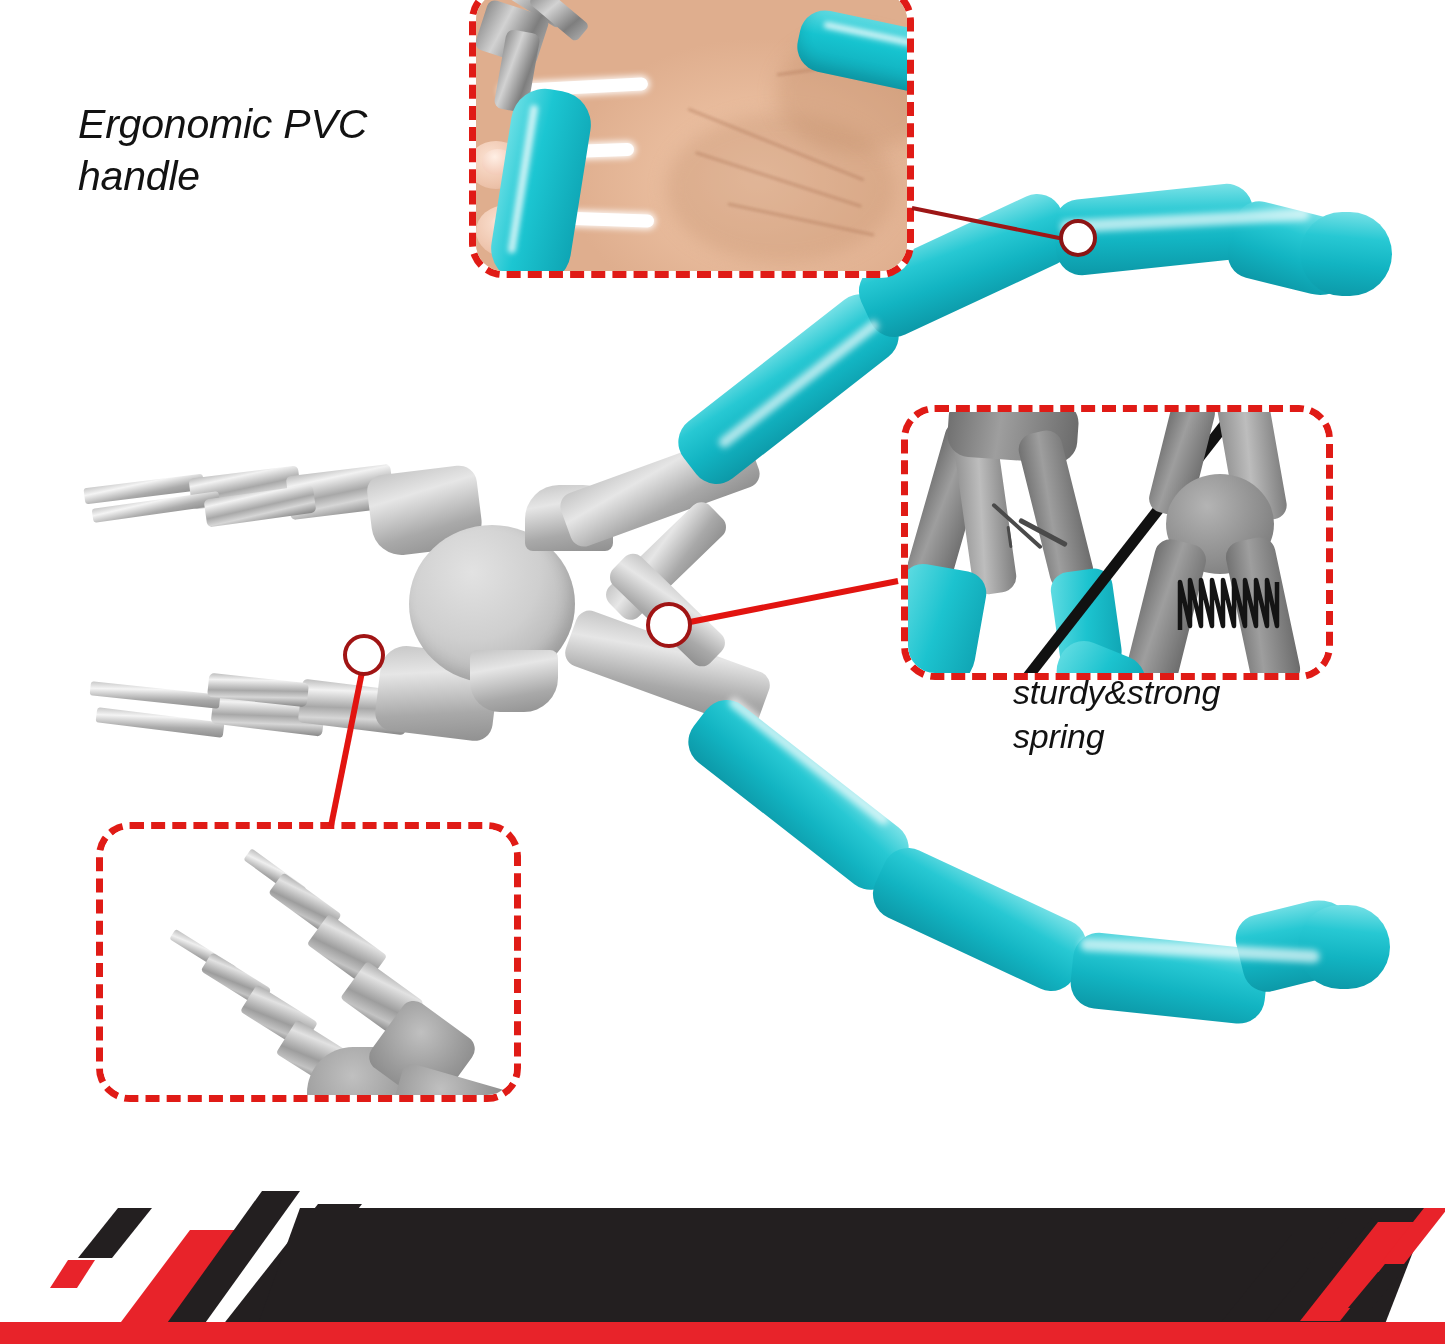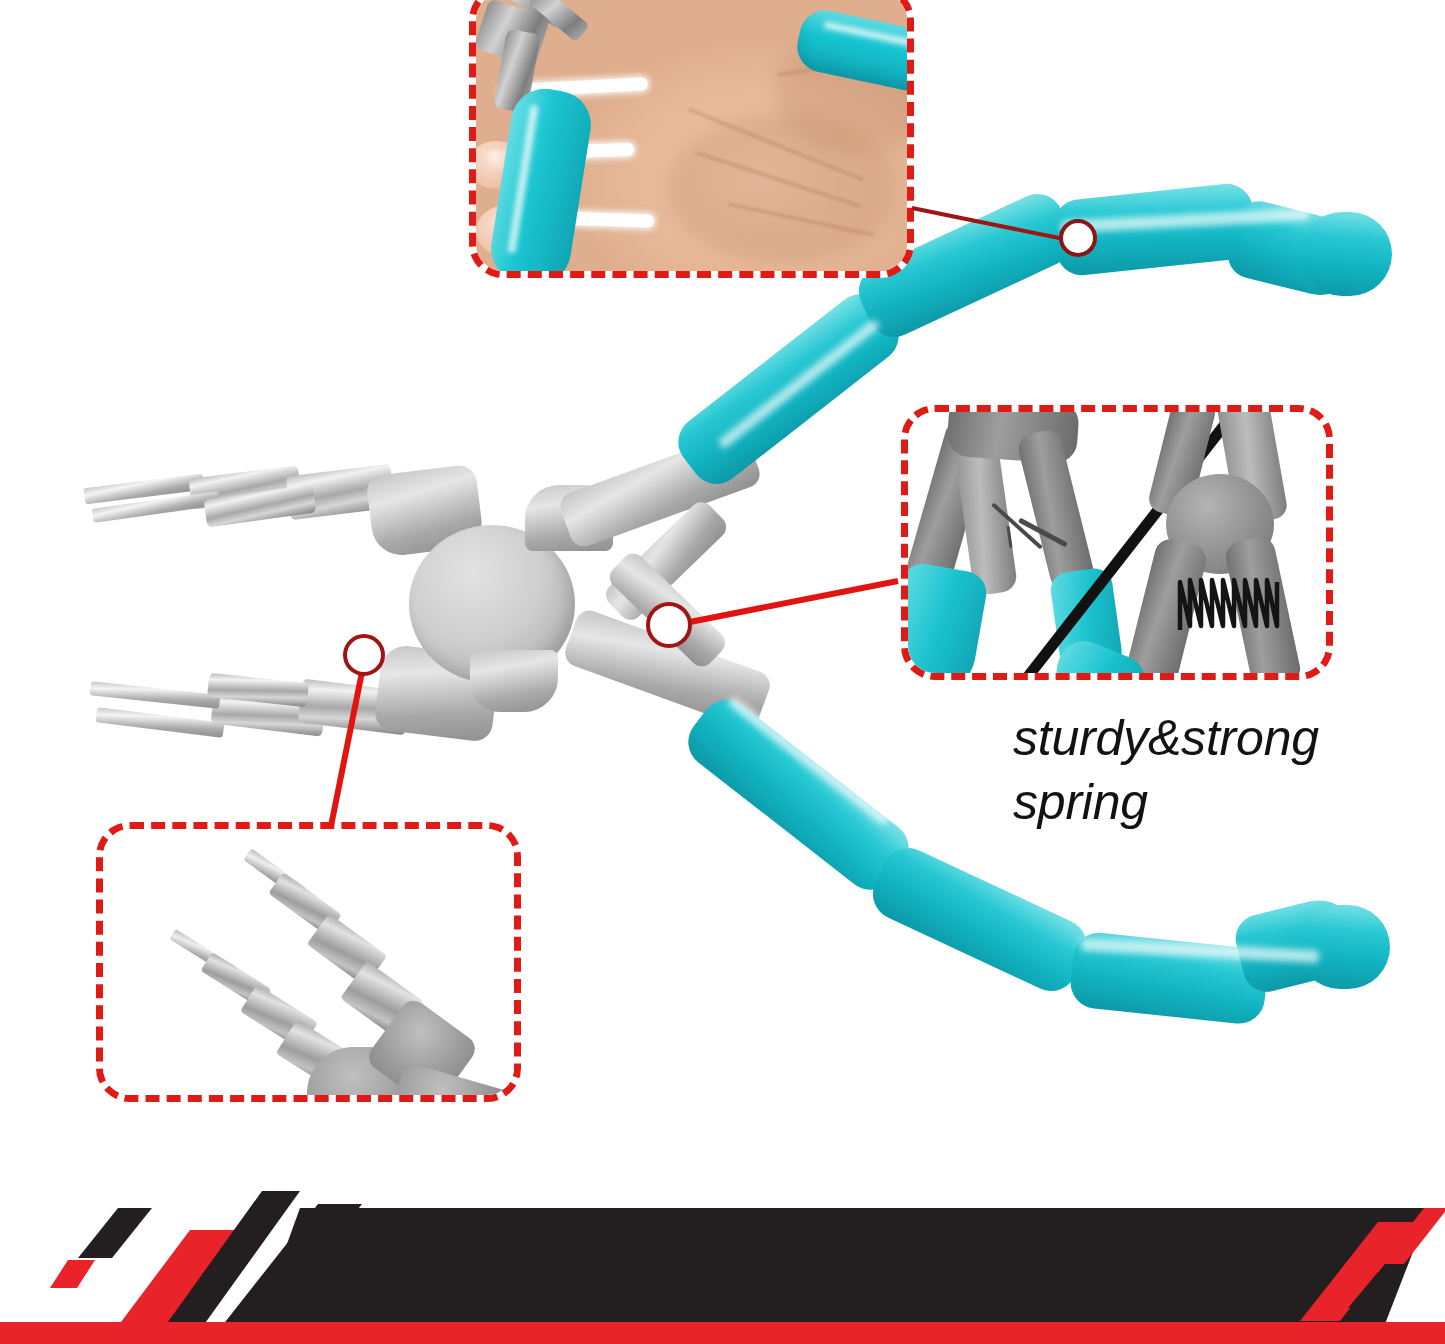--- a/index.html
+++ b/index.html
@@ -28,22 +28,22 @@
     letter-spacing: -0.2px;
   }
   #caption-handle {
     left: 78px;
     top: 98px;
     font-size: 41px;
     width: 400px;
   }
   #caption-spring {
     left: 1013px;
-    top: 706px;
-    font-size: 50px;
+    top: 671px;
+    font-size: 34px;
     width: 380px;
   }
   #caption-steel {
     left: 558px;
     top: 918px;
     font-size: 41px;
     width: 380px;
   }
 
   
@@ -376,20 +376,22 @@
     <line x1="912" y1="208" x2="1064" y2="239" stroke="#9d1616" stroke-width="4"></line>
     <circle cx="1078" cy="238" r="17" fill="#ffffff" stroke="#8c1414" stroke-width="4"></circle>
 
     <line x1="898" y1="581" x2="690" y2="622" stroke="#e21410" stroke-width="6"></line>
     <circle cx="669" cy="625" r="21" fill="#ffffff" stroke="#a01414" stroke-width="4"></circle>
 
     <line x1="331" y1="826" x2="362" y2="672" stroke="#e21410" stroke-width="6"></line>
     <circle cx="364" cy="655" r="19" fill="#ffffff" stroke="#a01414" stroke-width="4"></circle>
   </svg>
 
+  <div class="caption" id="caption-handle">Ergonomic PVC
+handle</div>
 
   <div class="caption" id="caption-spring">sturdy&amp;strong
 spring</div>
 
 
   <div id="brand-banner">
     <svg class="brand-svg" width="1445" height="158" viewBox="0 0 1445 158">
 
       <polygon points="50,102 68,74 95,74 77,102" fill="#e8232a"></polygon>
       <polygon points="78,72 118,22 152,22 112,72" fill="#231f20"></polygon>

